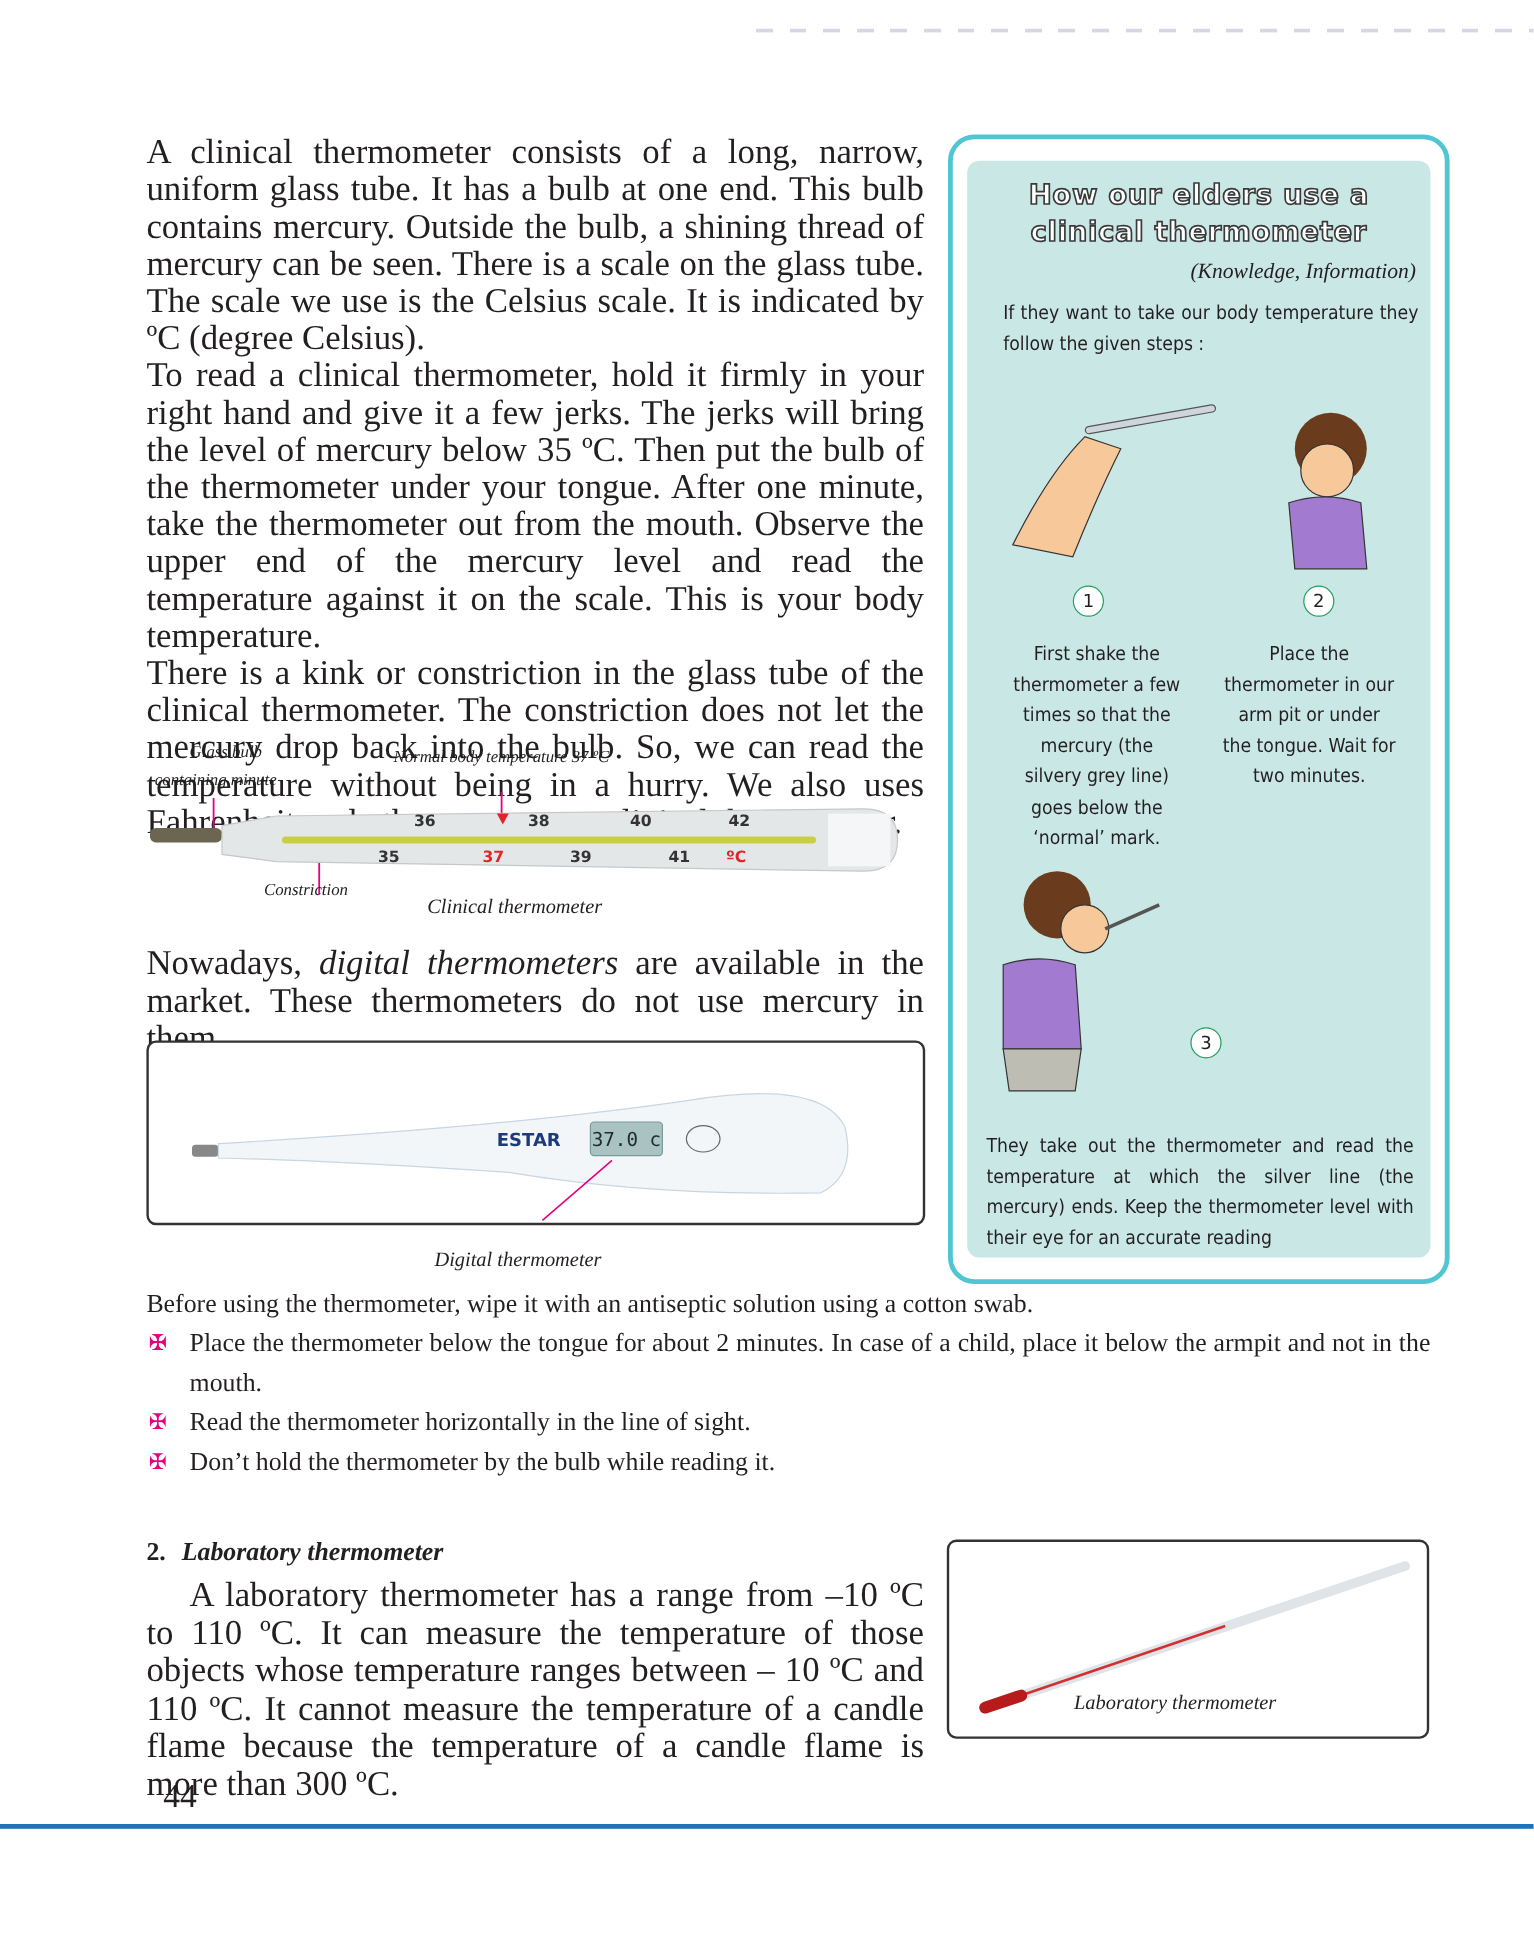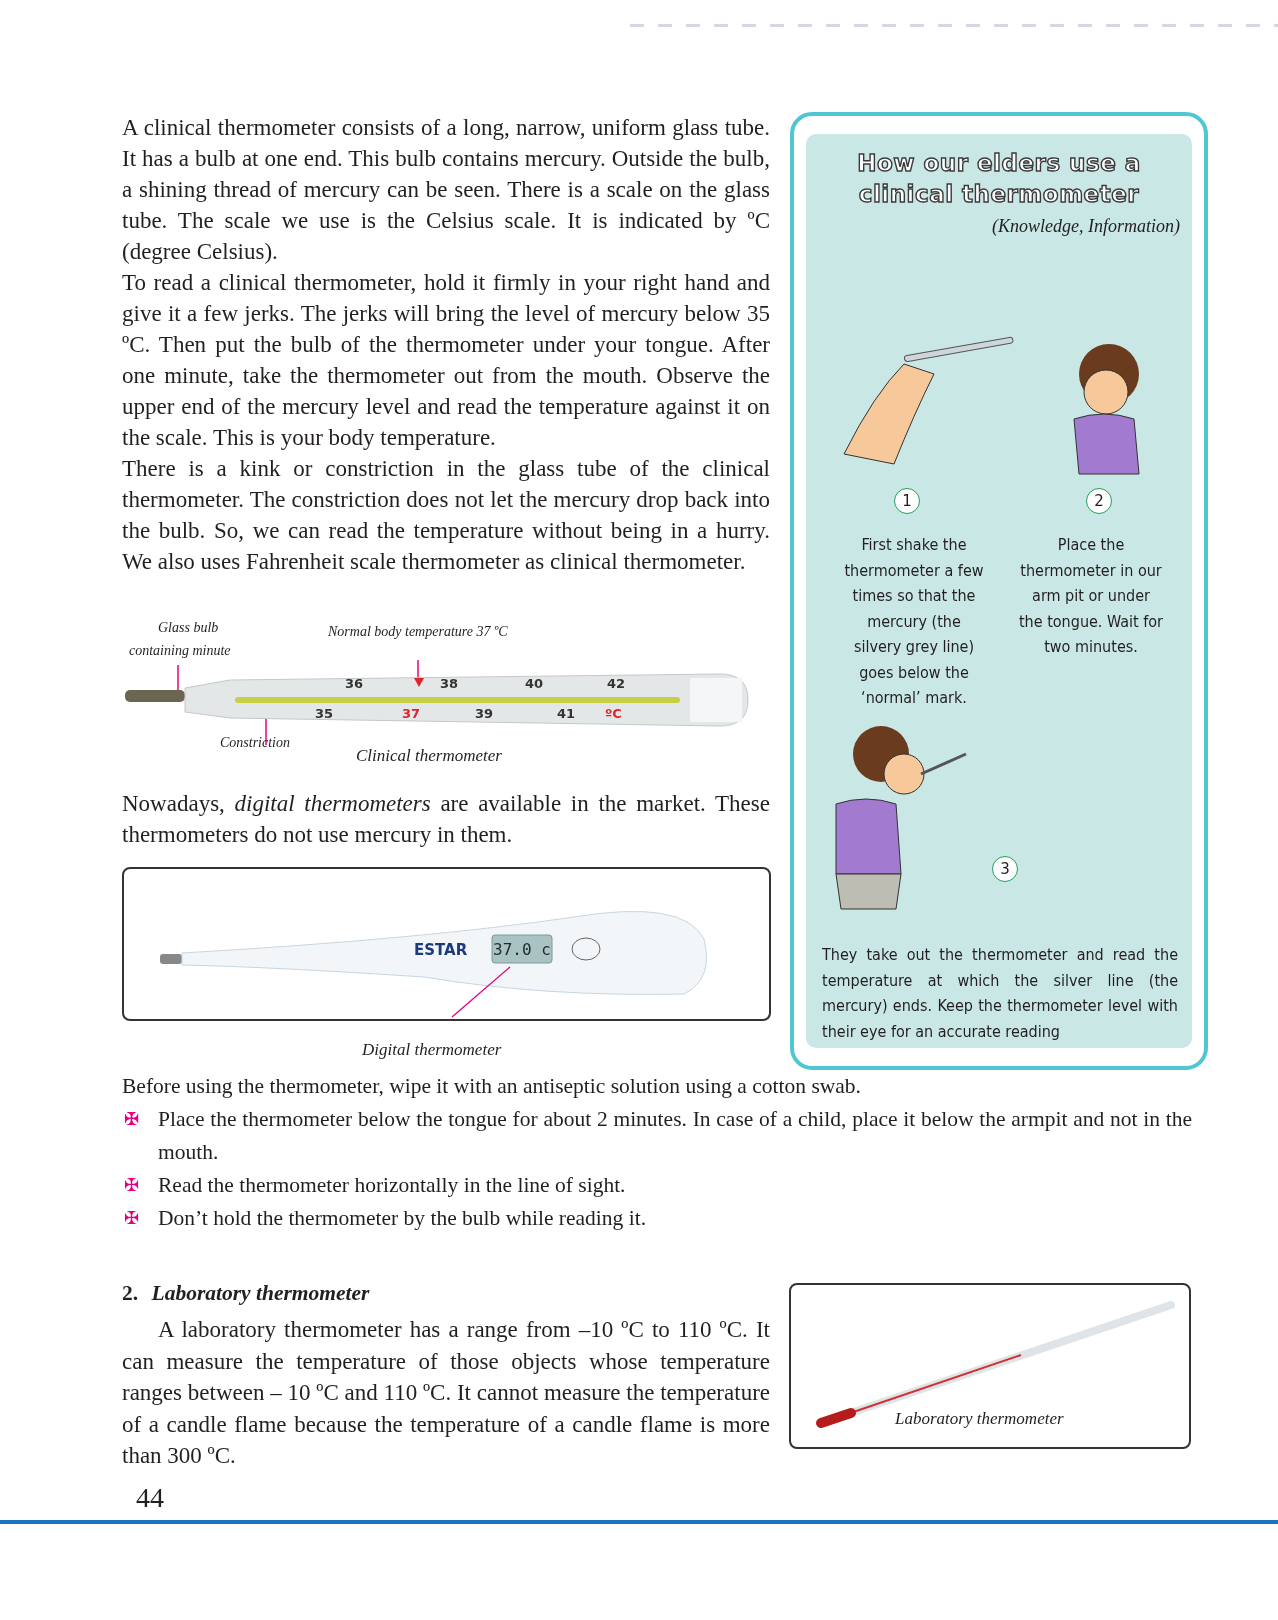--- a/index.html
+++ b/index.html
@@ -1,21 +1,21 @@
 <!DOCTYPE html>
 <html><head>
 <meta charset="utf-8">
 <style>
   html, body { margin:0; padding:0; background:#ffffff; }
   body { width:1278px; height:1620px; position:relative; overflow:hidden;
          font-family:"Liberation Serif","DejaVu Serif",serif; color:#231f20; }
   .dashes { position:absolute; top:24px; left:630px; width:648px; height:3px;
             background:repeating-linear-gradient(90deg,#d6d6e4 0 14px,transparent 14px 28px); }
   .col { position:absolute; left:122px; width:648px; }
-  .para { font-size:23px; line-height:31px; text-align:justify; margin:0; }
+  .para { font-size:29px; line-height:31px; text-align:justify; margin:0; }
   .fig-label { position:absolute; font-style:italic; font-size:14px; color:#231f20; }
   .cap { position:absolute; font-style:italic; font-size:17px; }
   .sidebox { position:absolute; left:790px; top:112px; width:410px; height:950px;
              border:4px solid #4fc6d2; border-radius:22px; background:#fff; }
   .sideinner { position:absolute; left:12px; top:18px; right:12px; bottom:18px;
                background:#c9e7e5; border-radius:10px; }
   .sb-title { position:absolute; left:0; right:0; top:14px; text-align:center;
               font-family:"DejaVu Sans",sans-serif; font-weight:bold; font-size:23px; line-height:31px;
               color:#fff; -webkit-text-stroke:1.4px #3a3a3a; letter-spacing:0.5px; }
   .sb-sub { position:absolute; right:12px; top:82px; font-style:italic; font-size:18px; }
@@ -87,20 +87,21 @@
 </div>
 <span class="cap" style="left:362px;top:1040px;">Digital thermometer</span>
 
 <div class="sidebox">
   <div class="sideinner">
     <div class="sb-title">
       <div>How our elders use a</div>
       <div>clinical thermometer</div>
     </div>
     <div class="sb-sub">(Knowledge, Information)</div>
+    <div class="sb-intro cond">If they want to take our body temperature they follow the given steps :</div>
 
     <svg style="position:absolute;left:28px;top:200px;" width="340" height="150">
       <path d="M10 120 Q40 60 70 30 L100 40 Q80 80 60 130 Z" fill="#f6c89a" stroke="#333"></path>
       <rect x="70" y="22" width="110" height="6" rx="3" transform="rotate(-10 70 22)" fill="#cfd6da" stroke="#555"></rect>
       <circle cx="275" cy="40" r="30" fill="#6b3b1e"></circle>
       <circle cx="272" cy="58" r="22" fill="#f6c89a" stroke="#333"></circle>
       <path d="M240 85 Q270 75 300 85 L305 140 L245 140 Z" fill="#a27bd1" stroke="#333"></path>
     </svg>
 
     <div class="step-num" style="left:88px;top:354px;">1</div>

